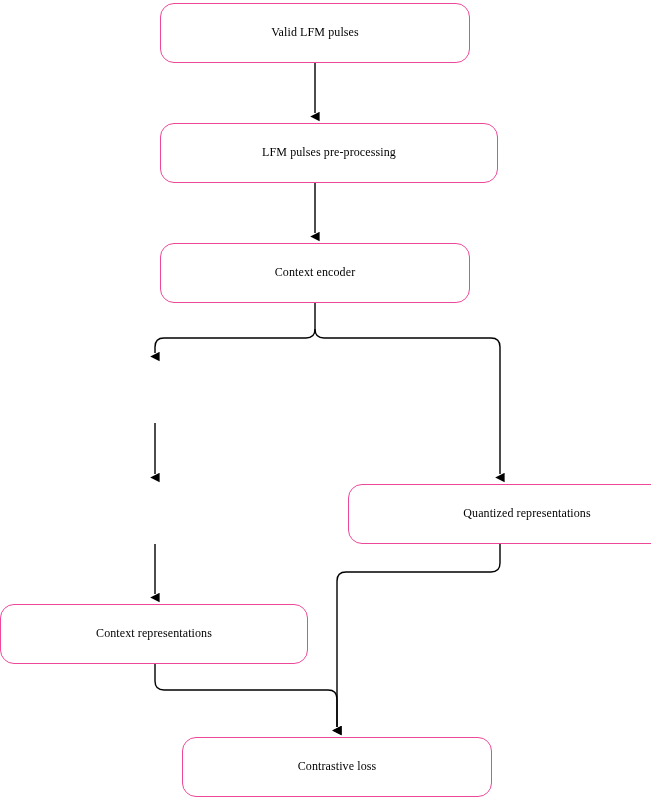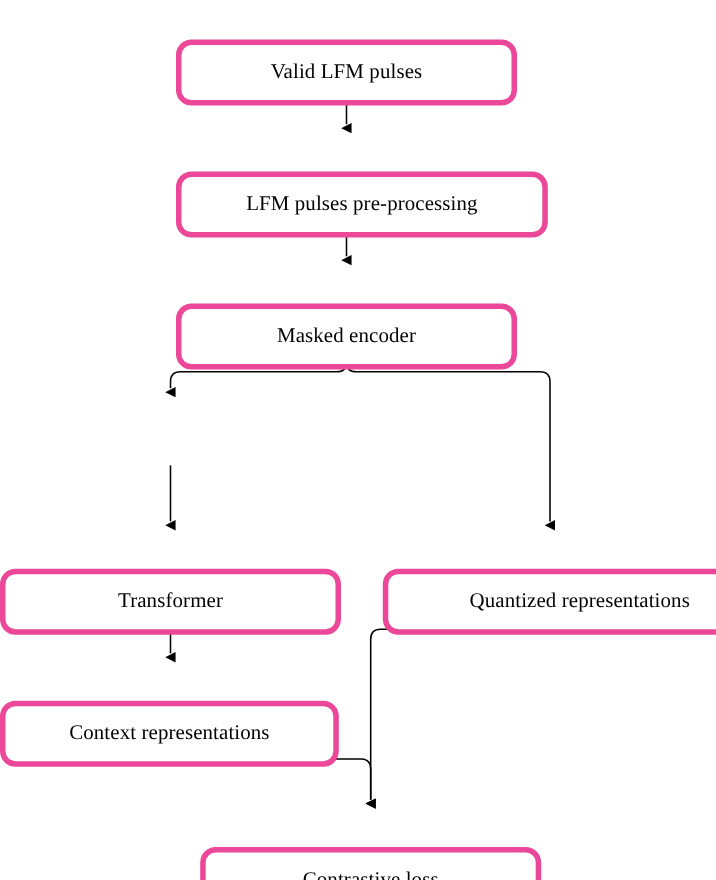--- a/index.html
+++ b/index.html
@@ -17,34 +17,33 @@
   }
   #edges{
     position:absolute;left:0;top:0;
     width:651px;height:800px;
     pointer-events:none;
   }
   .node{
     position:absolute;
     box-sizing:border-box;
     background:#ffffff;
-    border:5px solid #ec4899;
+    border:1px solid #ec4899;
     border-radius:14px;
     display:flex;
     align-items:center;
     justify-content:center;
     text-align:center;
     font-family:"Liberation Serif", serif;
-    font-size:19px;
+    font-size:12px;
     color:#000000;
     line-height:1.1;
     letter-spacing:0.1px;
     white-space:nowrap;
     z-index:2;
-    margin-top:33px;
   }
   .node-label{
     display:block;
     font-family:"Liberation Serif", serif;
   }
 </style>
 </head>
 <body>
 
 <div id="canvas">
@@ -81,27 +80,24 @@
 
   <div class="node" style="left:160px;top:3px;width:310px;height:60px;">
     <span class="node-label">Valid LFM pulses</span>
   </div>
 
   <div class="node" style="left:160px;top:123px;width:338px;height:60px;">
     <span class="node-label">LFM pulses pre-processing</span>
   </div>
 
   <div class="node" style="left:160px;top:243px;width:310px;height:60px;">
-    <span class="node-label">Masked encoder</span>
+    <span class="node-label">Context encoder</span>
   </div>
 
 
-  <div class="node" style="left:0px;top:484px;width:310px;height:60px;">
-    <span class="node-label">Transformer</span>
-  </div>
 
   <div class="node" style="left:348px;top:484px;width:358px;height:60px;">
     <span class="node-label">Quantized representations</span>
   </div>
 
   <div class="node" style="left:0px;top:604px;width:308px;height:60px;">
     <span class="node-label">Context representations</span>
   </div>
 
   <div class="node" style="left:182px;top:737px;width:310px;height:60px;align-items:center;">

